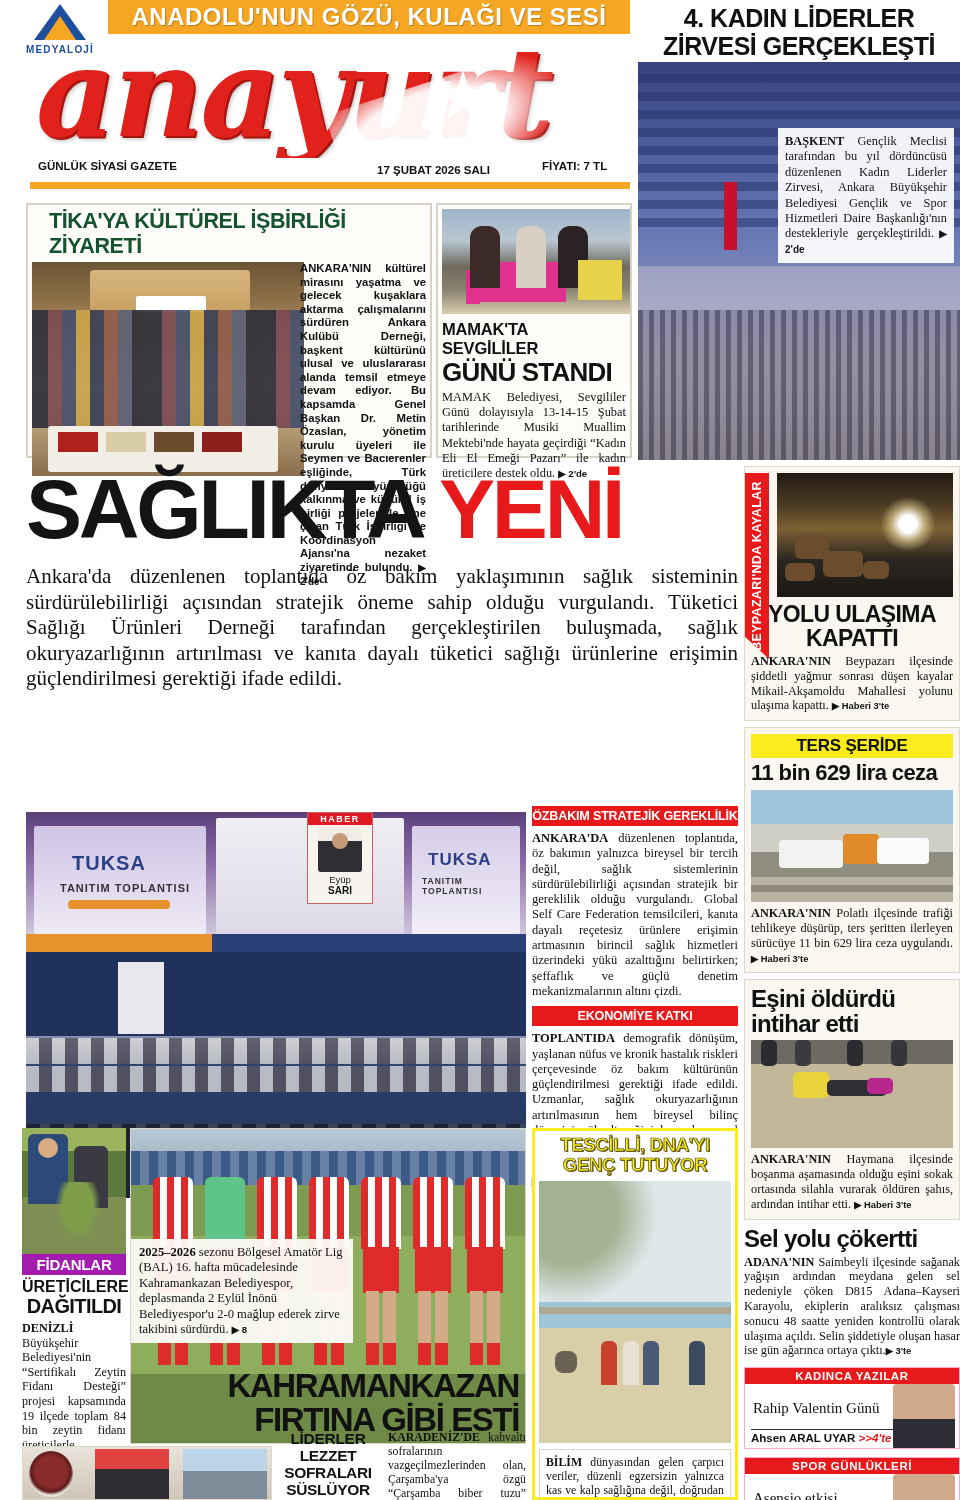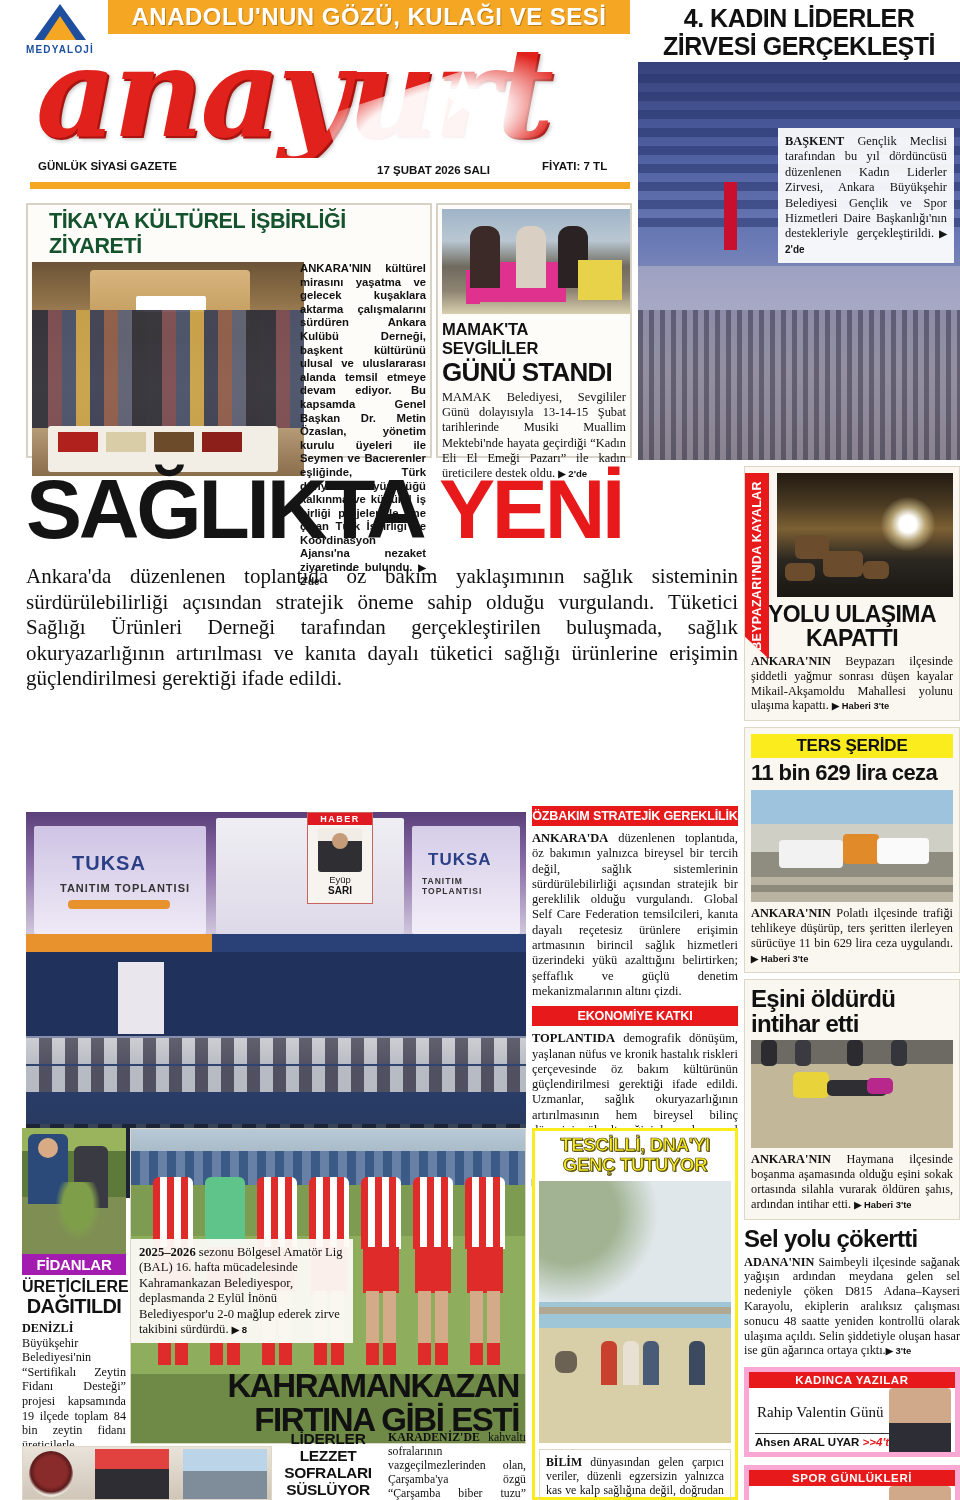--- a/index.html
+++ b/index.html
@@ -230,21 +230,21 @@
 
   .sb-photo-road { height: 112px; margin-top: 5px; overflow: hidden; position: relative;
      background: linear-gradient(180deg,#9ec3dd 0 30%,#cfcfc6 30% 55%,#8f8d80 55% 78%,#b9b4a2 78% 100%); }
   .road-car { position: absolute; border-radius: 4px; }
   .sb-photo-scene { height: 108px; margin-top: 4px; overflow: hidden; position: relative;
      background: linear-gradient(180deg,#6d6a63 0 22%,#c3b79a 22% 100%); }
   .scene-fig { position: absolute; border-radius: 5px; }
 
   .sb-h-l { font-size: 24px; font-weight: bold; color: #111; line-height: 25px; letter-spacing: -0.7px; }
 
-  .colbox { margin-top: 8px; border: 5px solid #f9a8d4; background: #fff; position: relative; overflow: hidden; }
+  .colbox { margin-top: 8px; border: 1px solid #f9a8d4; background: #fff; position: relative; overflow: hidden; }
   .colbox .cb-t { background: #e8191b; color: #fff; font-size: 11.5px; font-weight: bold;
      text-align: center; letter-spacing: 0.6px; padding: 2px 0; }
   .colbox .cb-title { font-family: "Liberation Serif", serif; font-size: 15px; color: #111;
      padding: 16px 8px 12px 8px; }
   .colbox .cb-rule { height: 1px; background: #333; margin: 0 6px; }
   .colbox .cb-by { font-size: 11.5px; font-weight: bold; color: #111; padding: 2px 6px 4px 6px; }
   .colbox .cb-by .pg { color: #e8191b; font-style: italic; }
   .colbox .cb-face { position: absolute; right: 4px; top: 16px; width: 62px; height: 84px;
      background: linear-gradient(180deg,#cfa98a 0 42%, #2d2d35 42% 100%); border-radius: 4px; }
 

